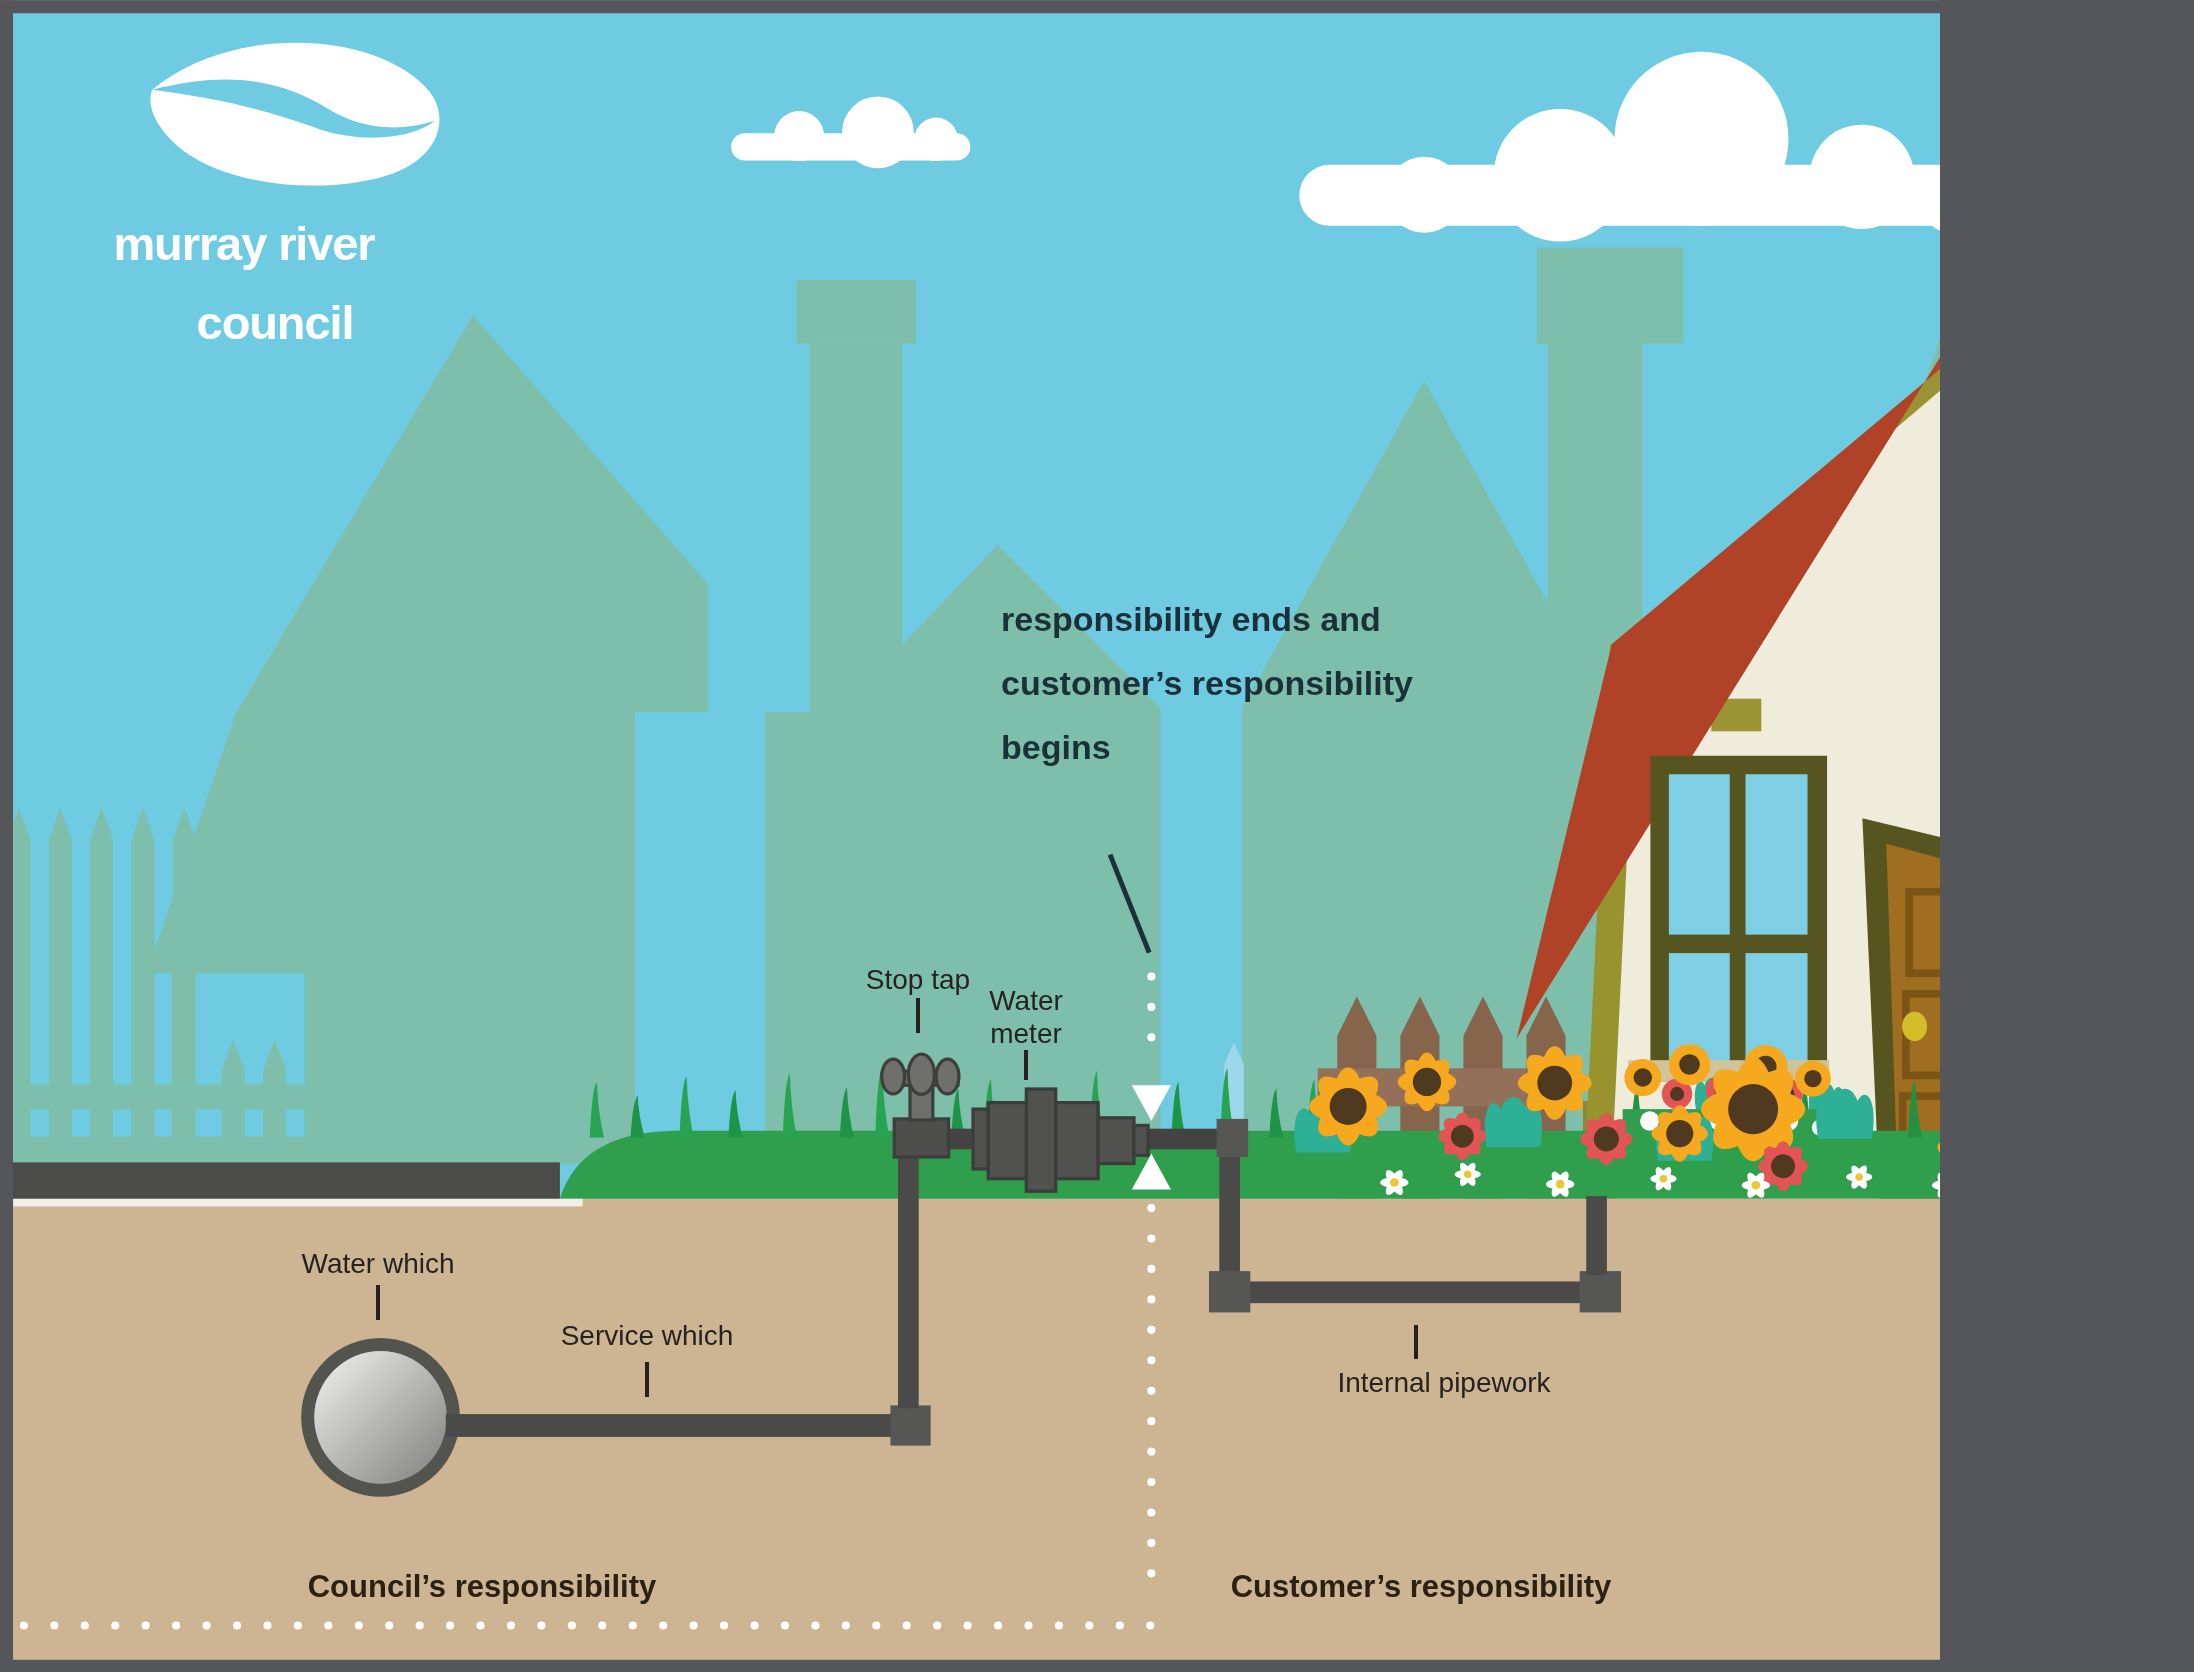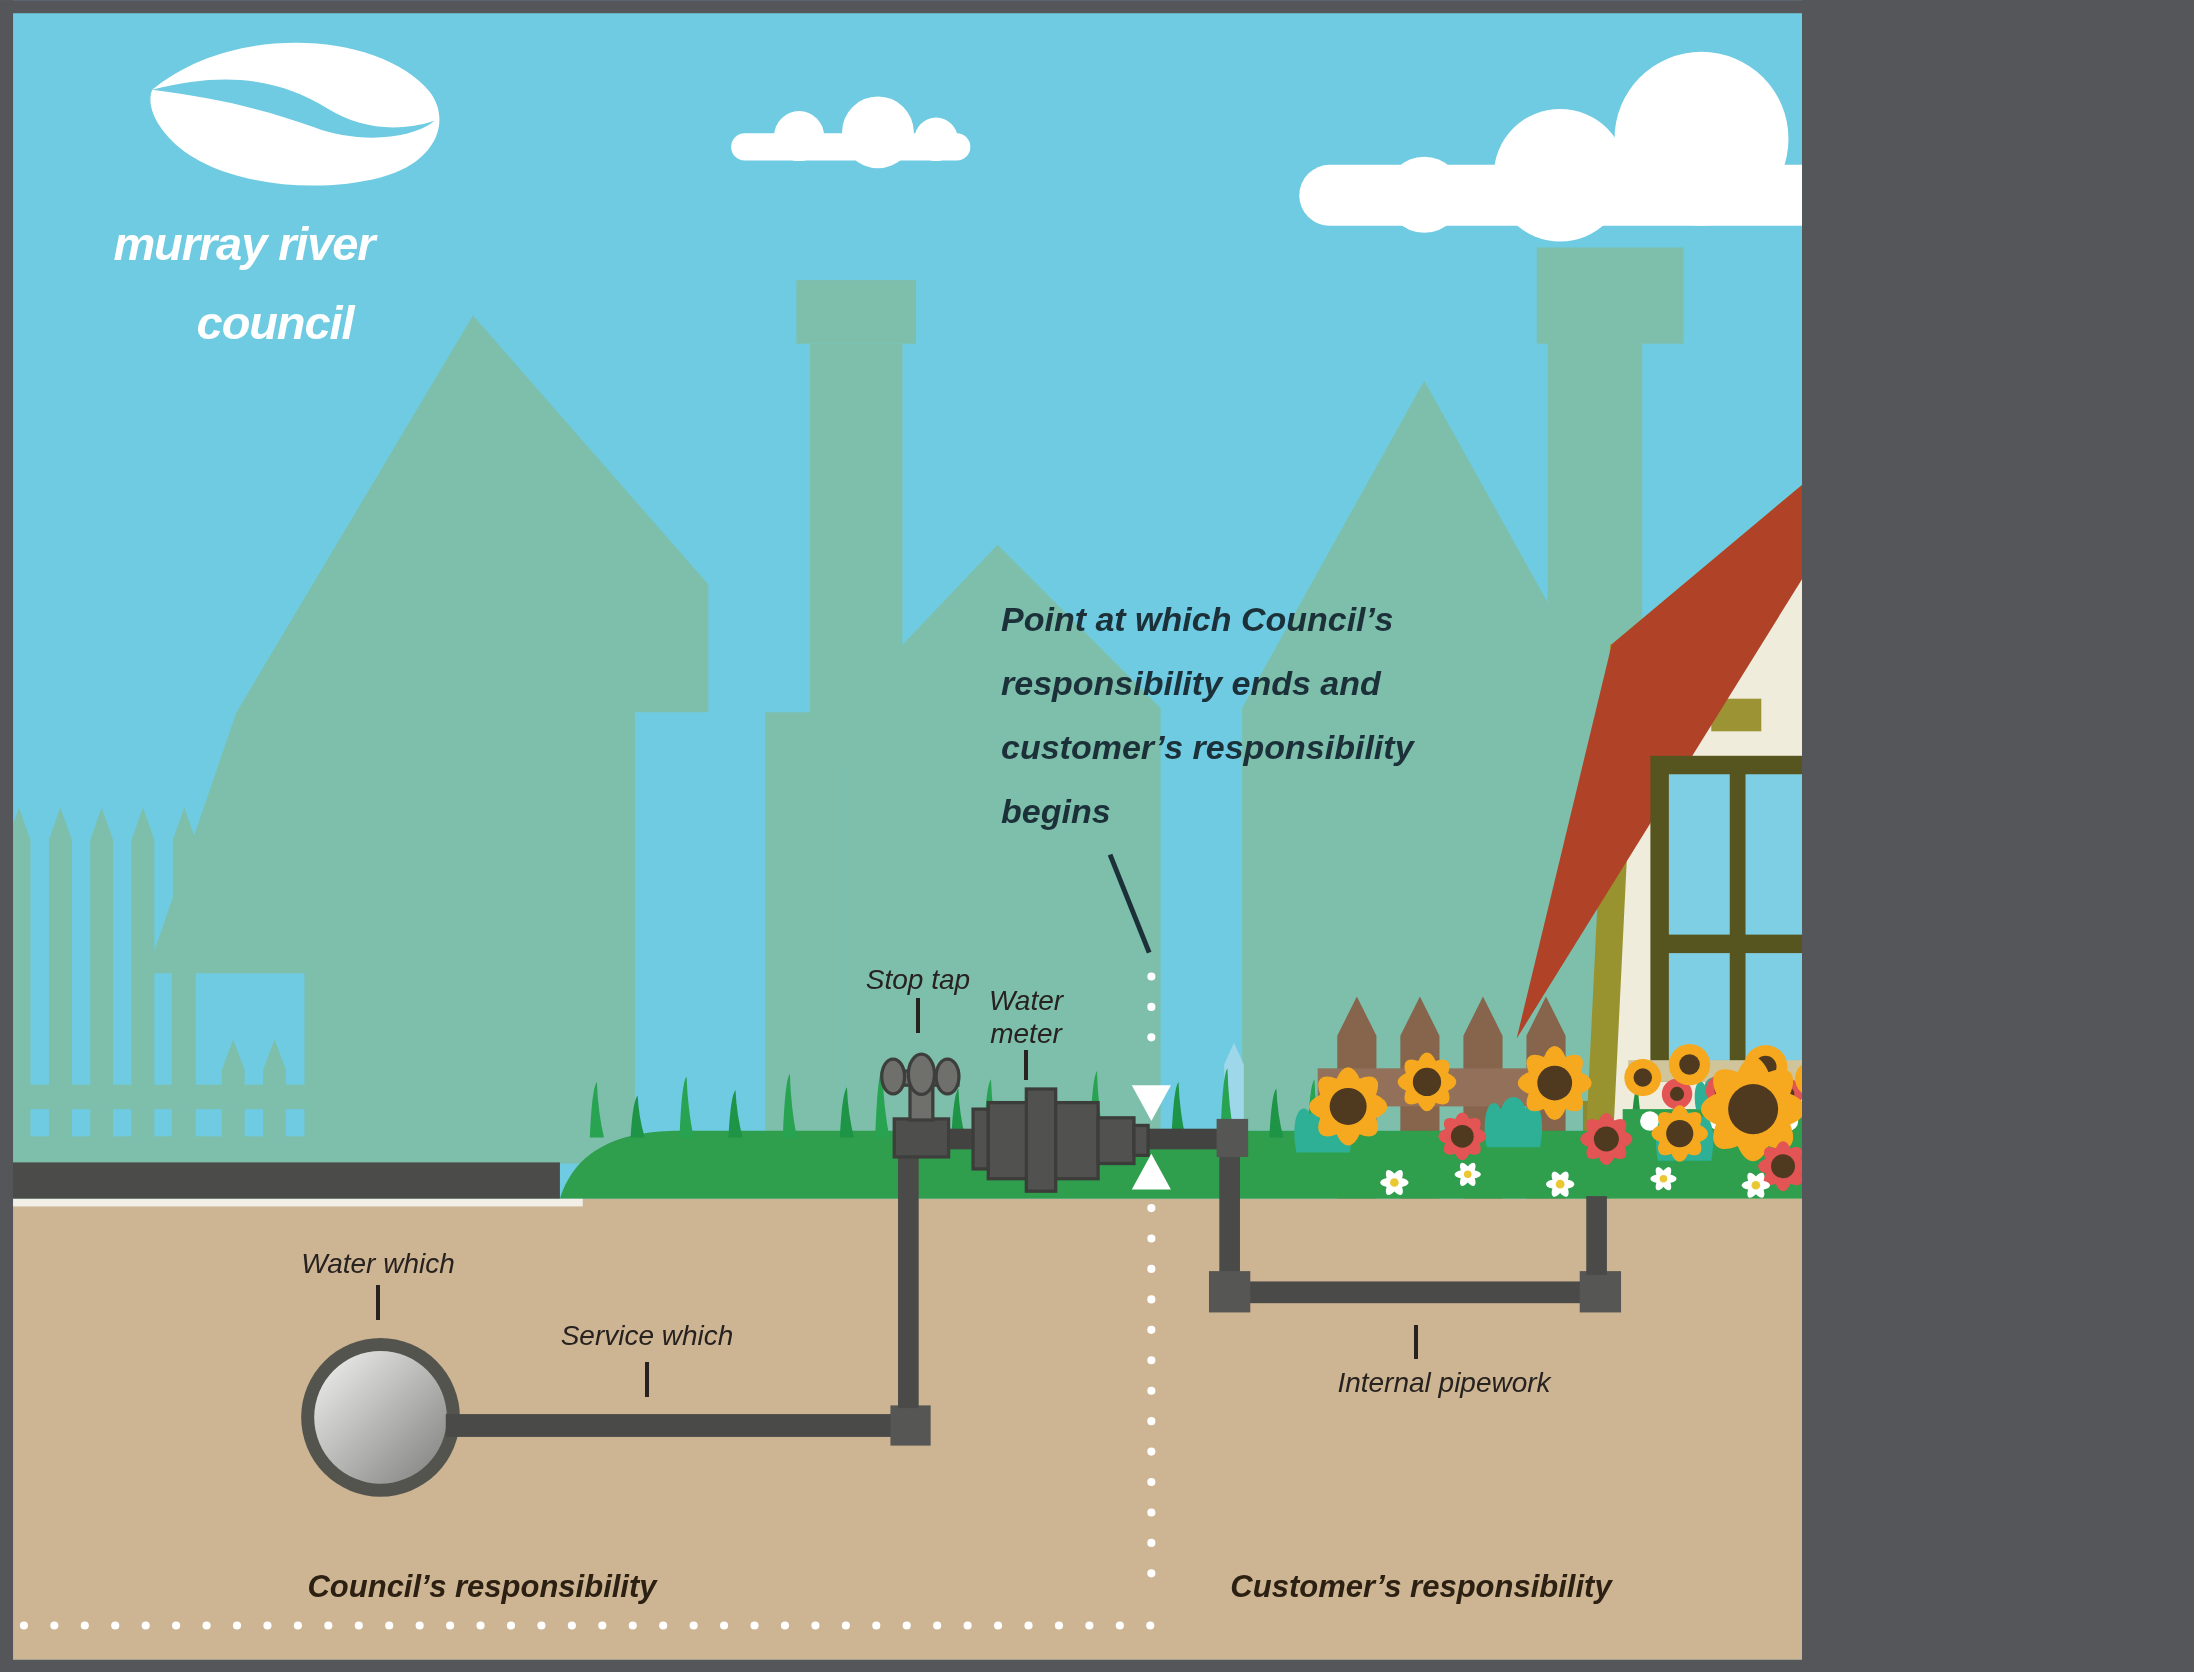--- a/index.html
+++ b/index.html
@@ -1,17 +1,17 @@
 <!DOCTYPE html>
 <html style="font-size:8.7px"><head>
 <meta charset="utf-8">
 <style>
   html,body{margin:0;padding:0;background:#55565a;}
-  #stage{position:relative;width:1802px;height:1673px;overflow:hidden;background:#d946ef;
-         font-family:"Liberation Sans",sans-serif;font-style:italic;}
+  #stage{position:relative;width:1940px;height:1673px;overflow:hidden;background:#d946ef;
+         font-family:"Liberation Sans",sans-serif;}
   .abs{position:absolute;}
   svg{display:block;}
   .lbl{position:absolute;transform:translate(-50%,0);text-align:center;white-space:nowrap;
        font-size:28px;line-height:33px;color:#272220;}
   .lbl-b{position:absolute;transform:translate(-50%,0);text-align:center;white-space:nowrap;
        font-size:31px;font-weight:bold;color:#2c2013;}
   .tick{position:absolute;width:4.3px;background:#272220;}
   .headline{position:absolute;left:1001px;top:587px;color:#1c3039;font-weight:bold;
             font-size:34px;}
   .headline div{line-height:64px;white-space:nowrap;}
@@ -487,21 +487,20 @@
     <rect x="0" y="3053" width="4036" height="24"></rect>
     <rect x="0" y="0" width="24" height="3077"></rect>
     <rect x="4012" y="0" width="24" height="3077"></rect>
   </g>
 </svg>
 
 <div class="logo-t" style="left:244px;top:243px">murray river</div>
 <div class="logo-t" style="left:275px;top:322px">council</div>
 
 <div class="headline">
-  <div>Point at which Council’s</div>
   <div>responsibility ends and</div>
   <div>customer’s responsibility</div>
   <div>begins</div>
 </div>
 
 <div class="lbl" style="left:918px;top:963px">Stop tap</div>
 <div class="tick" style="left:916px;top:998px;height:35px"></div>
 
 <div class="lbl" style="left:1026px;top:984px">
   <div>Water</div>

